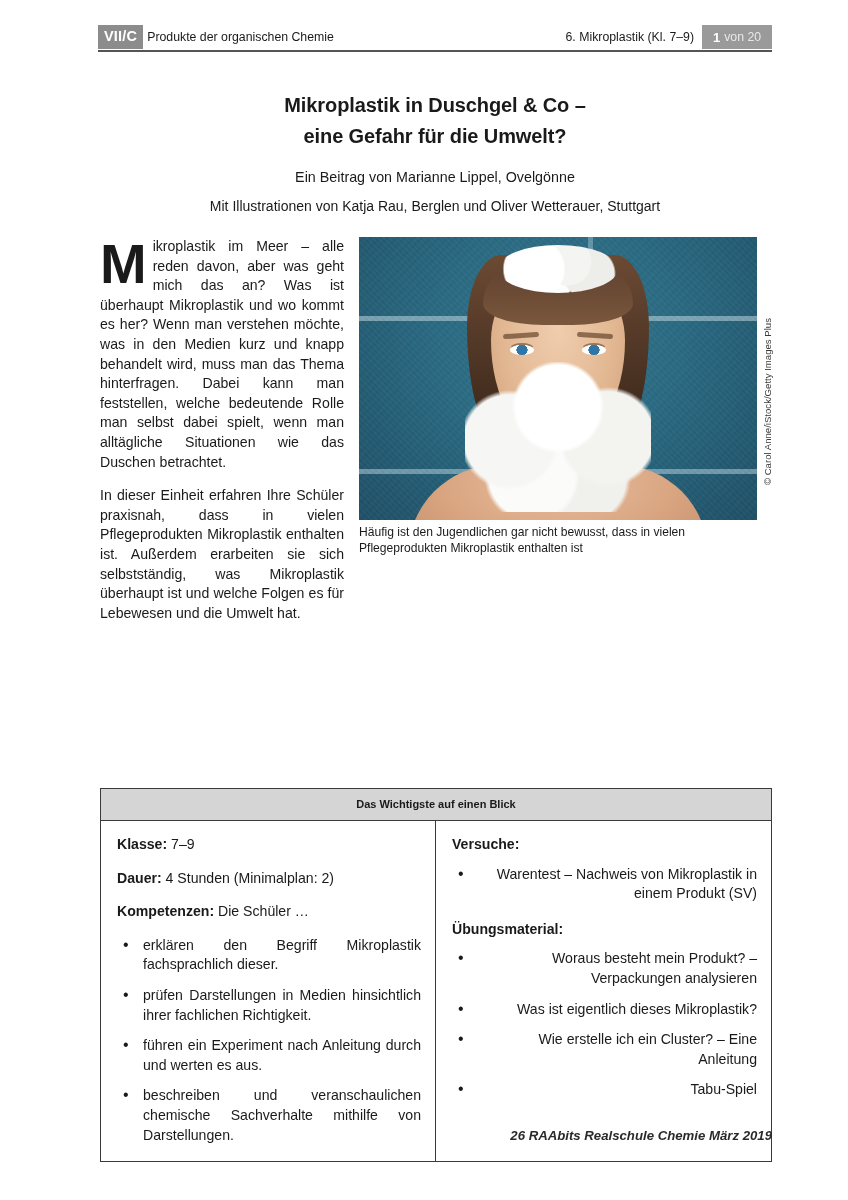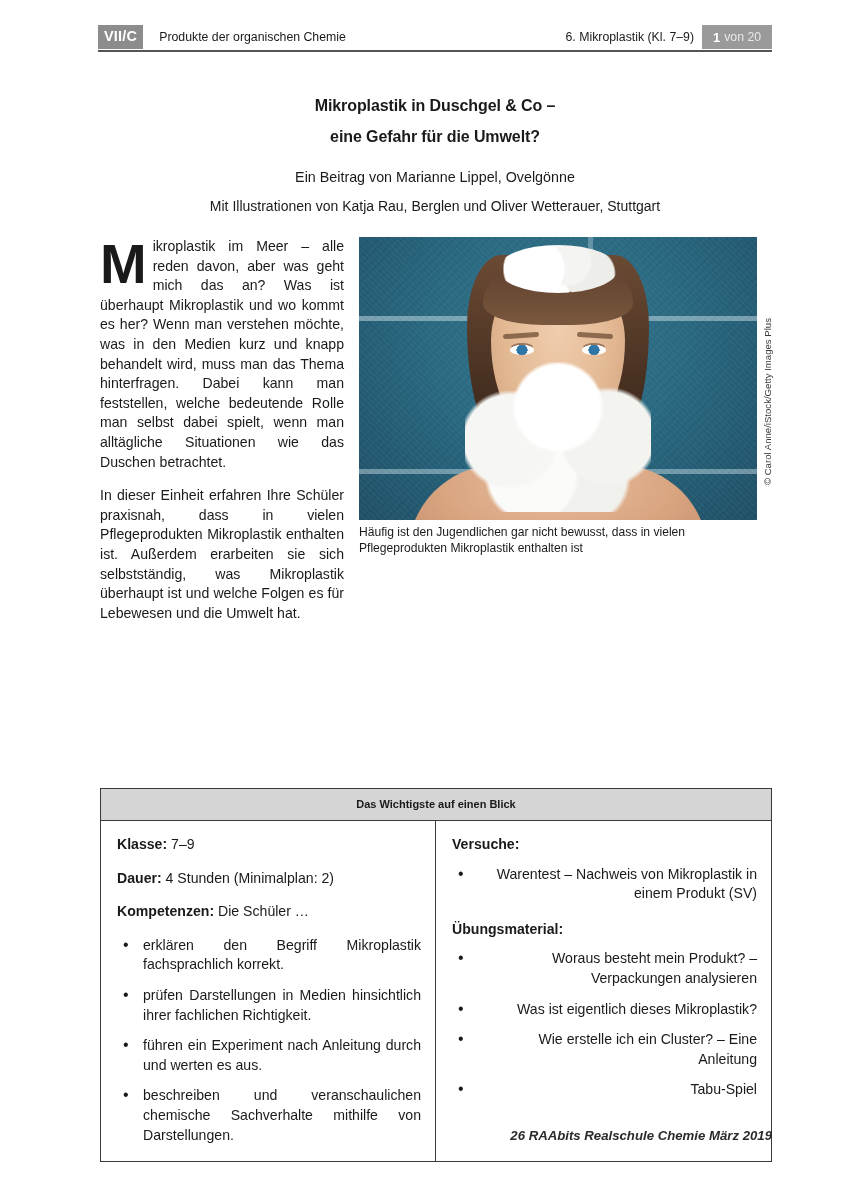--- a/index.html
+++ b/index.html
@@ -39,21 +39,21 @@
     font-size: 14.5px;
     letter-spacing: .2px;
     padding: 2px 6px 3px 6px;
     line-height: 19px;
     display: flex;
     align-items: center;
   }
   .header-title {
     font-size: 12.3px;
     color: #1a1a1a;
-    padding-left: 16px;
+    padding-left: 4px;
     display: flex;
     align-items: center;
     flex: 1;
   }
   .header-topic {
     font-size: 12.3px;
     color: #1a1a1a;
     display: flex;
     align-items: center;
     padding-right: 8px;
@@ -83,21 +83,21 @@
     background: #555;
   }
 
   
   .doc-title {
     position: absolute;
     left: 98px;
     top: 90px;
     width: 674px;
     text-align: center;
-    font-size: 16px;
+    font-size: 20px;
     font-weight: bold;
     line-height: 31px;
     letter-spacing: -0.1px;
   }
   .byline {
     position: absolute;
     left: 98px;
     top: 167px;
     width: 674px;
     text-align: center;
@@ -425,21 +425,21 @@
         </p>
         <p class="meta-line">
           <b>Dauer:</b>
           <span>4 Stunden (Minimalplan: 2)</span>
         </p>
         <p class="meta-line">
           <b>Kompetenzen:</b>
           <span>Die Schüler …</span>
         </p>
         <ul class="bullets">
-          <li>erklären den Begriff Mikroplastik fachsprachlich korrekt.</li>
+          <li>erklären den Begriff Mikroplastik fachsprachlich dieser.</li>
           <li>prüfen Darstellungen in Medien hinsichtlich ihrer fachlichen Richtigkeit.</li>
           <li>führen ein Experiment nach Anleitung durch und werten es aus.</li>
           <li>beschreiben und veranschaulichen chemische Sachverhalte mithilfe von Darstellungen.</li>
         </ul>
       </div>
 
       <div class="col col-right">
         <p class="sub-head">Versuche:</p>
         <ul class="bullets nojust">
           <li>Warentest – Nachweis von Mikroplastik in einem Produkt (SV)</li>

